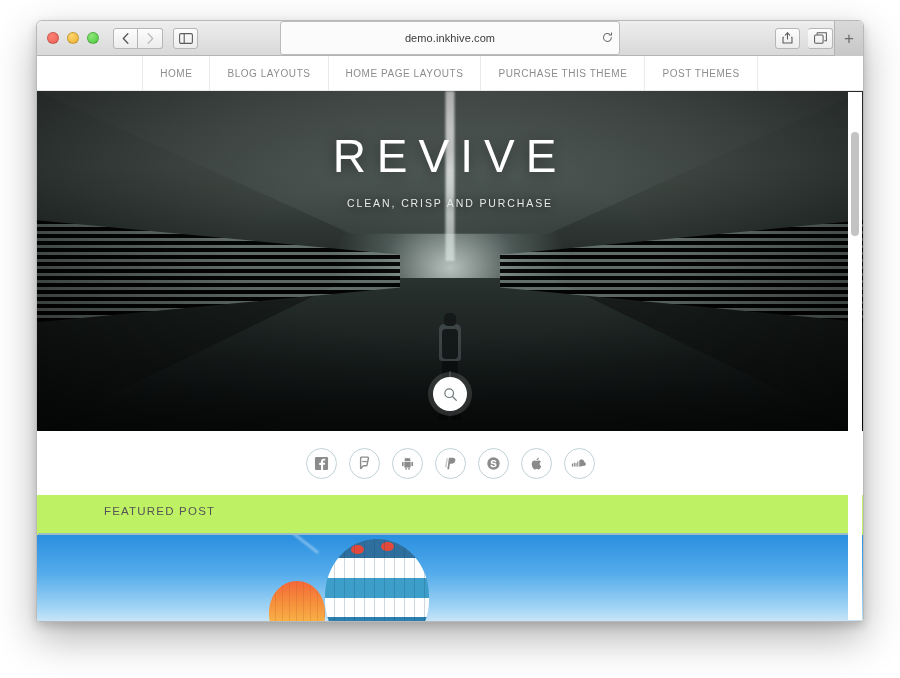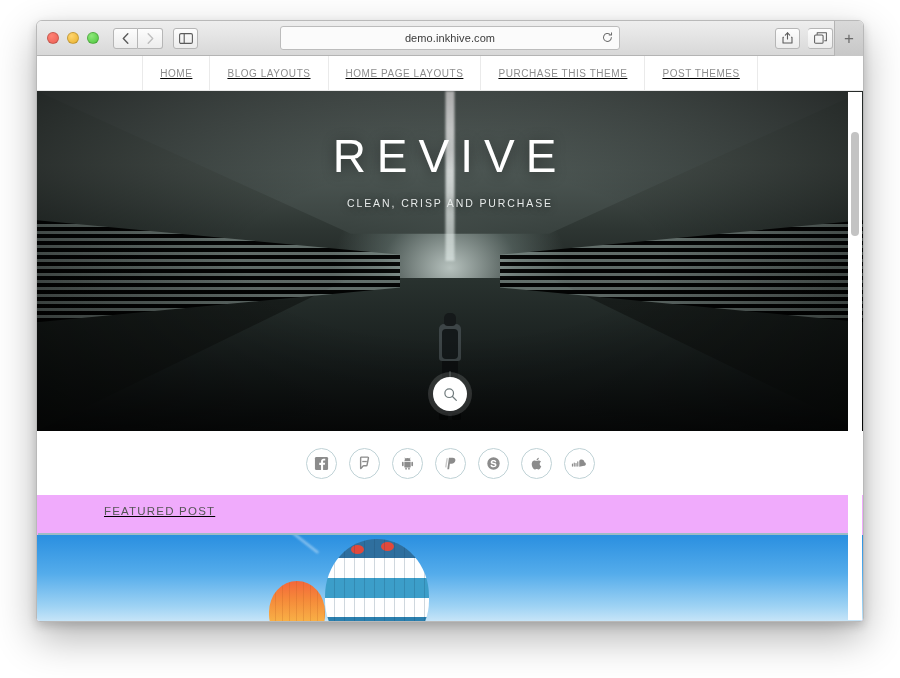--- a/index.html
+++ b/index.html
@@ -60,21 +60,21 @@
   .tb-btn:last-child  { border-radius: 0 3px 3px 0; border-left: none; }
   .tb-btn.single { border-radius: 3px; margin-left: 10px; }
   .tb-btn svg { display: block; }
   .tb-btn.disabled svg { opacity: 0.35; }
 
   #address-bar-wrap {
     position: absolute;
     left: 50%;
     transform: translateX(-50%);
     width: 340px;
-    height: 24px;
+    height: 34px;
   }
   #address-bar {
     width: 100%; height: 100%;
     background: #fbfbfb;
     border: 1px solid #bcbcbc;
     border-radius: 3px;
     display: flex; align-items: center; justify-content: center;
     position: relative;
     cursor: text;
   }
@@ -109,21 +109,20 @@
     line-height: 1;
     font-weight: 300;
   }
 
   
   #page {
     position: relative;
     height: 565px;
     background: #ffffff;
     overflow: hidden;
-    text-decoration: underline;
   }
 
   
   #site-nav {
     height: 35px;
     background: #ffffff;
     display: flex;
     align-items: stretch;
     justify-content: center;
     border-bottom: 1px solid #e9e9e9;
@@ -254,21 +253,21 @@
     width: 31px; height: 31px;
     border-radius: 50%;
     border: 1px solid #bfd2d6;
     display: flex; align-items: center; justify-content: center;
     cursor: pointer;
     background: #ffffff;
   }
   .social-btn svg { display: block; }
 
   
-  #featured-section { background: #f0abfc; padding-top: 10px; }
+  #featured-section { background: #bef264; padding-top: 10px; }
   #featured-label {
     font-size: 11.5px;
     letter-spacing: 1.2px;
     color: #555555;
     padding: 0 0 16px 67px;
   }
   #featured-rule {
     height: 2px;
     background: #9dbcc6;
     margin: 0 1px;

